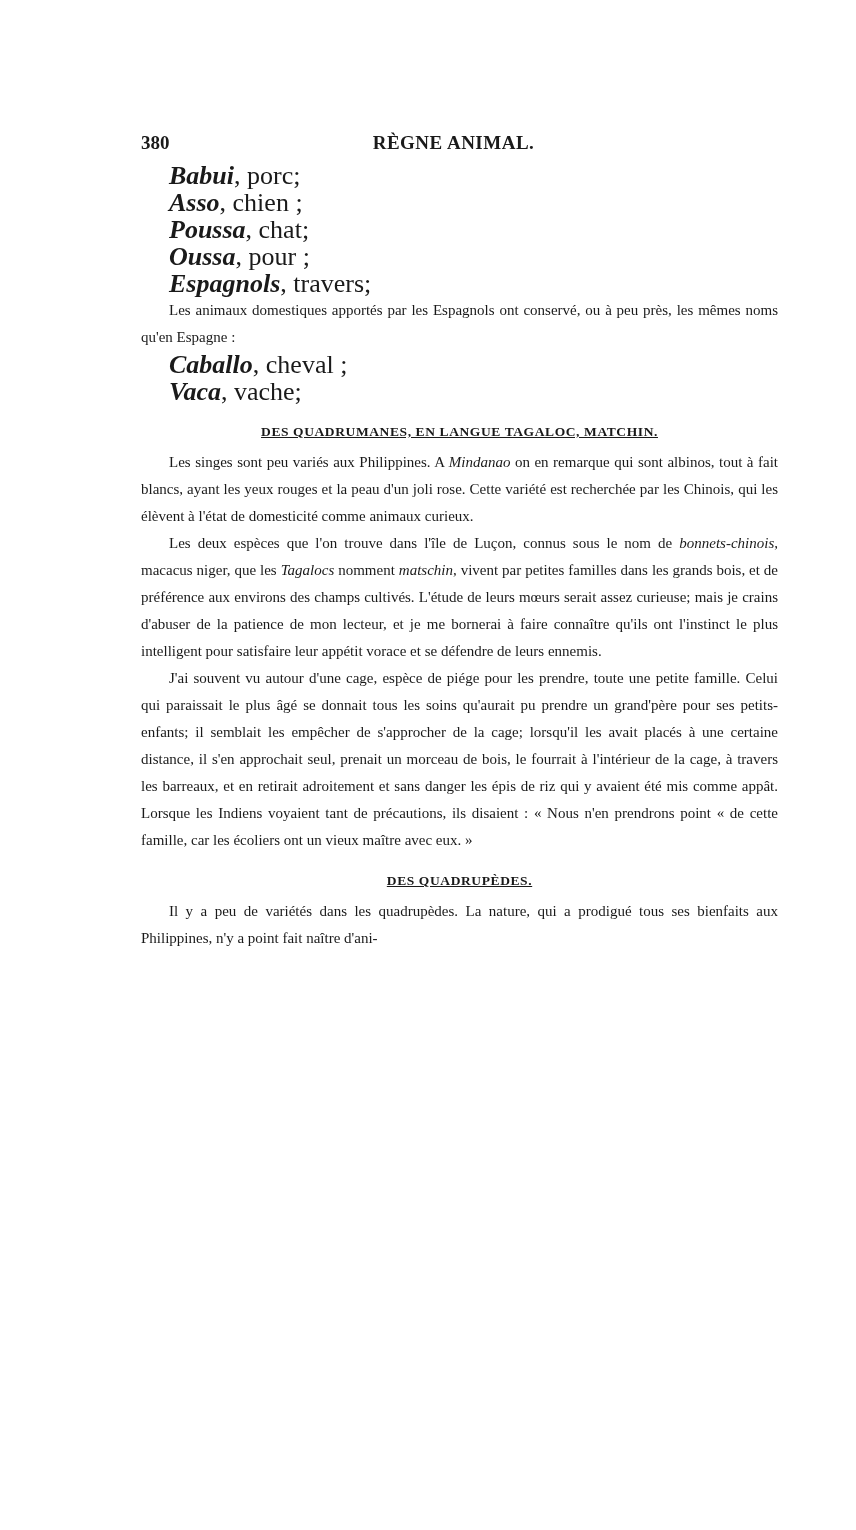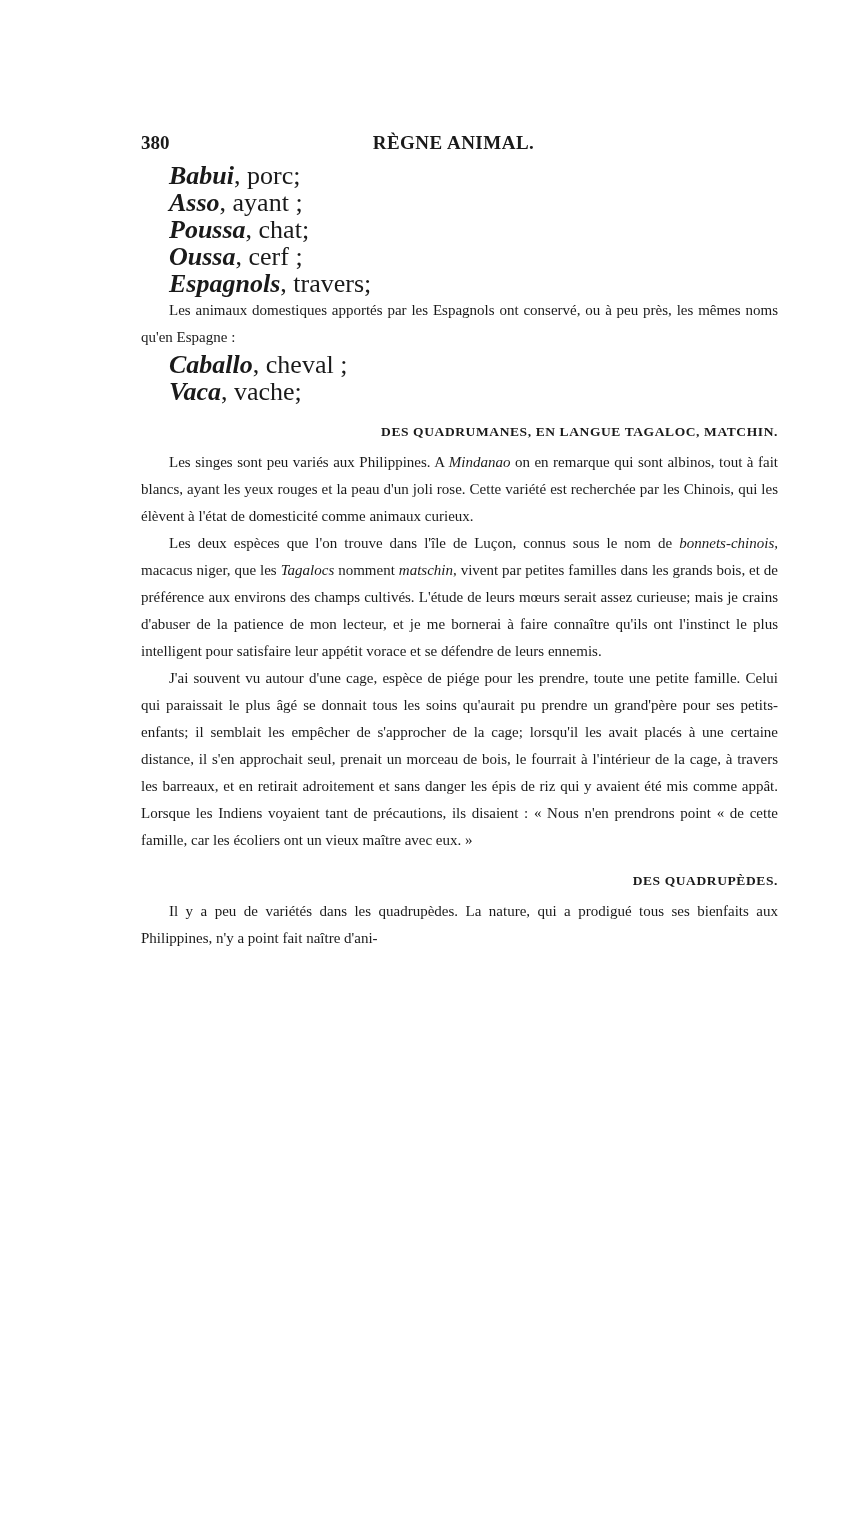--- a/index.html
+++ b/index.html
@@ -6,39 +6,39 @@
   body{width:856px;height:1530px;position:relative;overflow:hidden;
        font-family:"Liberation Serif","DejaVu Serif",serif;color:#1a1a1a;}
   .page{position:absolute;left:141px;top:132px;width:637px;}
   .header{position:relative;height:30px;font-size:19px;font-weight:bold;}
   .pnum{position:absolute;left:0;top:0;}
   .rtitle{position:absolute;left:0;right:12px;text-align:center;top:0;letter-spacing:0.5px;}
   .ln{height:27px;line-height:27px;font-size:26px;white-space:nowrap;}
   .ind{padding-left:28px;}
   i{font-style:italic;font-weight:bold;}
   .it{font-style:italic;}
-  .sec{text-align:right;font-size:13.5px;font-weight:bold;letter-spacing:0.6px;height:34px;line-height:34px;}
+  .sec{text-align:center;font-size:13.5px;font-weight:bold;letter-spacing:0.6px;height:34px;line-height:34px;text-decoration:underline;}
   .gap{height:10px;}
   .para{font-size:15px;line-height:27px;text-align:justify;text-align-last:left;}
   .para p{margin:0;text-indent:28px;}
 </style>
 </head>
 <body>
 
 <div class="page">
   <div class="header">
     <span class="pnum">380</span>
     <span class="rtitle">RÈGNE ANIMAL.</span>
   </div>
 
   <div>
     <div class="ln ind"><i>Babui</i><span>, porc;</span></div>
-    <div class="ln ind"><i>Asso</i><span>, ayant ;</span></div>
+    <div class="ln ind"><i>Asso</i><span>, chien ;</span></div>
     <div class="ln ind"><i>Poussa</i><span>, chat;</span></div>
-    <div class="ln ind"><i>Oussa</i><span>, cerf ;</span></div>
+    <div class="ln ind"><i>Oussa</i><span>, pour ;</span></div>
     <div class="ln ind"><i>Espagnols</i><span>, travers;</span></div>
   </div>
 
   <div class="para">
     <p>Les animaux domestiques apportés par les Espagnols ont conservé, ou à peu près, les mêmes noms qu'en Espagne :</p>
   </div>
 
   <div>
     <div class="ln ind"><i>Caballo</i><span>, cheval ;</span></div>
     <div class="ln ind"><i>Vaca</i><span>, vache;</span></div>

